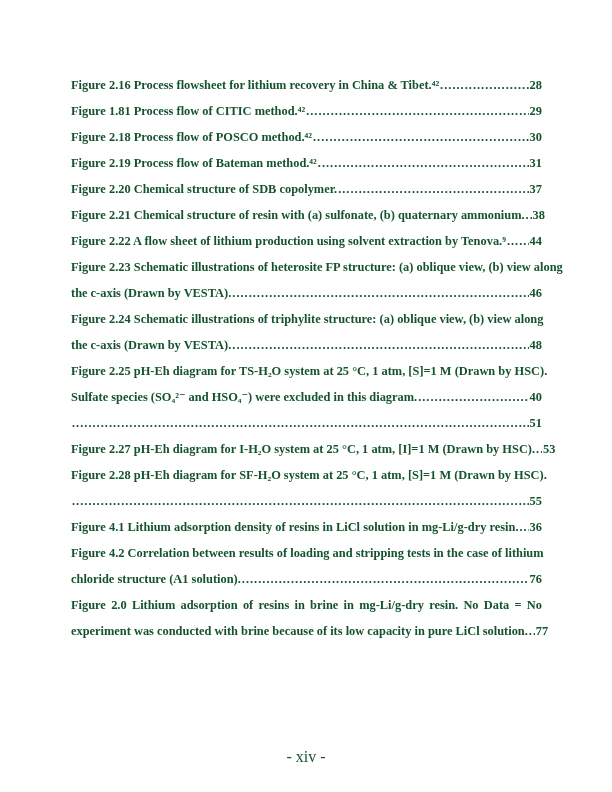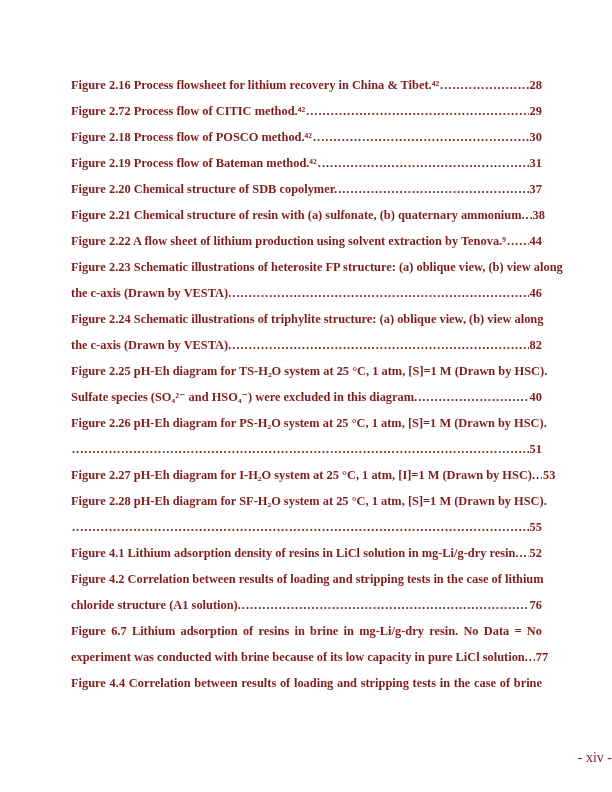--- a/index.html
+++ b/index.html
@@ -7,21 +7,21 @@
     padding: 0;
     background: #ffffff;
   }
   .page {
     position: relative;
     width: 612px;
     height: 792px;
     background: #ffffff;
     font-family: "Liberation Serif", "DejaVu Serif", serif;
     font-weight: bold;
-    color: #7f1d1d;
+    color: #14532d;
     overflow: hidden;
   }
   .toc {
     position: absolute;
     left: 71px;
     right: 70px;
     top: 72px;
     font-size: 12.4px;
   }
   .line {
@@ -52,37 +52,37 @@
   }
   .pg {
     flex: 0 0 auto;
     text-align: right;
   }
   .footer {
     position: absolute;
     left: 0;
     right: 0;
     bottom: 26px;
-    text-align: right;
-    font-size: 14px;
+    text-align: center;
+    font-size: 16px;
     font-weight: normal;
   }
 </style>
 </head>
 <body>
 
 <div class="page">
   <div class="toc" id="toc">
       <div class="line last">
         <span class="txt">Figure 2.16 Process flowsheet for lithium recovery in China &amp; Tibet.⁴²</span>
         <span class="leader">................................................................................................................................................................................................................................................................................................................................................................................................................</span>
         <span class="pg">28</span>
       </div>
       <div class="line last">
-        <span class="txt">Figure 2.72 Process flow of CITIC method.⁴²</span>
+        <span class="txt">Figure 1.81 Process flow of CITIC method.⁴²</span>
         <span class="leader">................................................................................................................................................................................................................................................................................................................................................................................................................</span>
         <span class="pg">29</span>
       </div>
       <div class="line last">
         <span class="txt">Figure 2.18 Process flow of POSCO method.⁴²</span>
         <span class="leader">................................................................................................................................................................................................................................................................................................................................................................................................................</span>
         <span class="pg">30</span>
       </div>
       <div class="line last">
         <span class="txt">Figure 2.19 Process flow of Bateman method.⁴²</span>
@@ -107,60 +107,58 @@
       <div class="line fill">Figure 2.23 Schematic illustrations of heterosite FP structure: (a) oblique view, (b) view along</div>
       <div class="line last">
         <span class="txt">the c-axis (Drawn by VESTA).</span>
         <span class="leader">................................................................................................................................................................................................................................................................................................................................................................................................................</span>
         <span class="pg">46</span>
       </div>
       <div class="line fill">Figure 2.24 Schematic illustrations of triphylite structure: (a) oblique view, (b) view along</div>
       <div class="line last">
         <span class="txt">the c-axis (Drawn by VESTA).</span>
         <span class="leader">................................................................................................................................................................................................................................................................................................................................................................................................................</span>
-        <span class="pg">82</span>
+        <span class="pg">48</span>
       </div>
       <div class="line fill">Figure 2.25 pH-Eh diagram for TS-H₂O system at 25 °C, 1 atm, [S]=1 M (Drawn by HSC).</div>
       <div class="line last">
         <span class="txt">Sulfate species (SO₄²⁻ and HSO₄⁻) were excluded in this diagram.</span>
         <span class="leader">................................................................................................................................................................................................................................................................................................................................................................................................................</span>
         <span class="pg">40</span>
       </div>
-      <div class="line fill">Figure 2.26 pH-Eh diagram for PS-H₂O system at 25 °C, 1 atm, [S]=1 M (Drawn by HSC).</div>
       <div class="line last">
         <span class="txt"></span>
         <span class="leader">................................................................................................................................................................................................................................................................................................................................................................................................................</span>
         <span class="pg">51</span>
       </div>
       <div class="line last">
         <span class="txt">Figure 2.27 pH-Eh diagram for I-H₂O system at 25 °C, 1 atm, [I]=1 M (Drawn by HSC).</span>
         <span class="leader">................................................................................................................................................................................................................................................................................................................................................................................................................</span>
         <span class="pg">53</span>
       </div>
       <div class="line fill">Figure 2.28 pH-Eh diagram for SF-H₂O system at 25 °C, 1 atm, [S]=1 M (Drawn by HSC).</div>
       <div class="line last">
         <span class="txt"></span>
         <span class="leader">................................................................................................................................................................................................................................................................................................................................................................................................................</span>
         <span class="pg">55</span>
       </div>
       <div class="line last">
         <span class="txt">Figure 4.1 Lithium adsorption density of resins in LiCl solution in mg-Li/g-dry resin.</span>
         <span class="leader">................................................................................................................................................................................................................................................................................................................................................................................................................</span>
-        <span class="pg">52</span>
+        <span class="pg">36</span>
       </div>
       <div class="line fill">Figure 4.2 Correlation between results of loading and stripping tests in the case of lithium</div>
       <div class="line last">
         <span class="txt">chloride structure (A1 solution).</span>
         <span class="leader">................................................................................................................................................................................................................................................................................................................................................................................................................</span>
         <span class="pg">76</span>
       </div>
-      <div class="line fill">Figure 6.7 Lithium adsorption of resins in brine in mg-Li/g-dry resin. No Data = No</div>
+      <div class="line fill">Figure 2.0 Lithium adsorption of resins in brine in mg-Li/g-dry resin. No Data = No</div>
       <div class="line last">
         <span class="txt">experiment was conducted with brine because of its low capacity in pure LiCl solution.</span>
         <span class="leader">................................................................................................................................................................................................................................................................................................................................................................................................................</span>
         <span class="pg">77</span>
       </div>
-      <div class="line fill">Figure 4.4 Correlation between results of loading and stripping tests in the case of brine</div>
     </div>
   <div class="footer">
     <span>- xiv -</span>
   </div>
 </div>
 
 </body></html>

